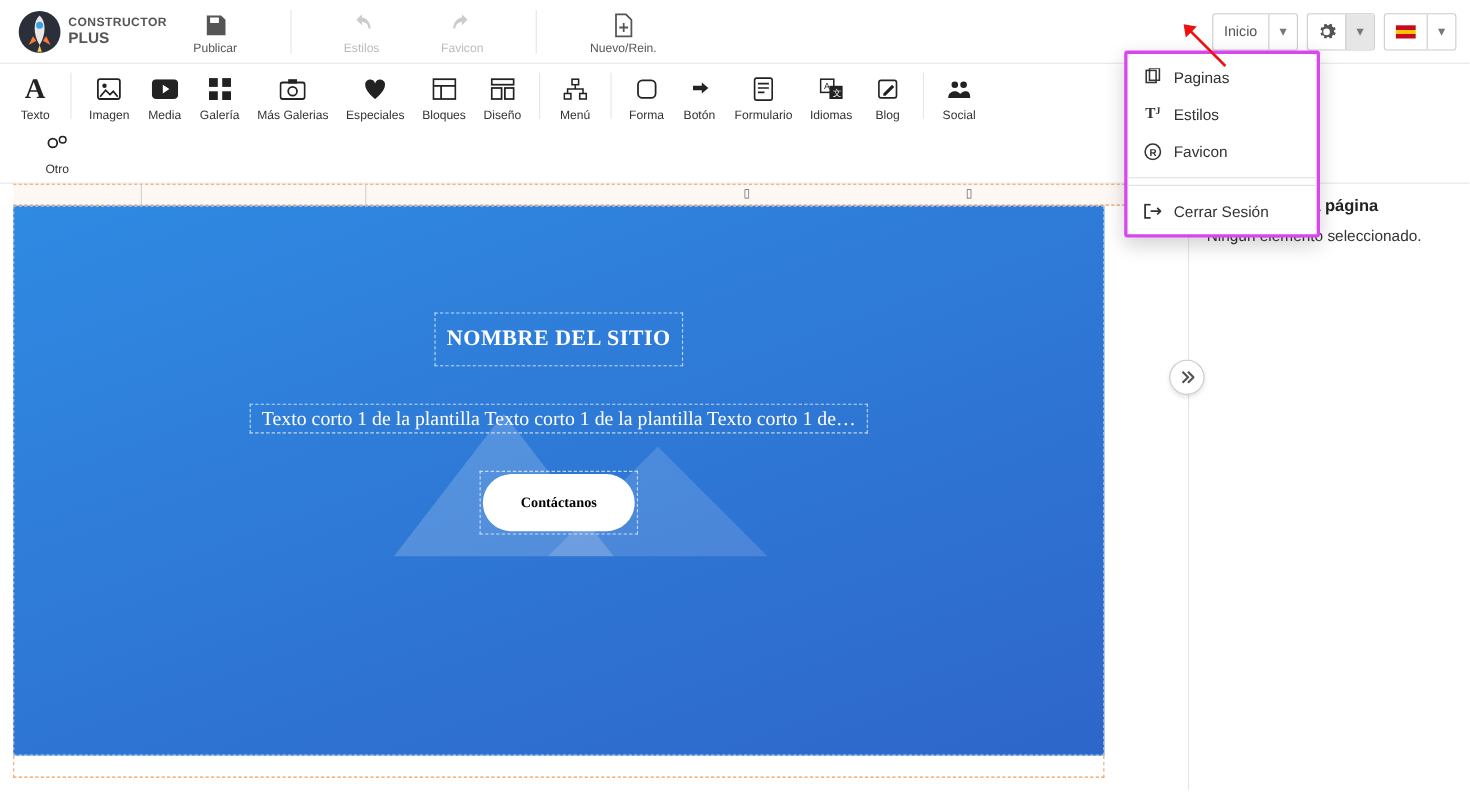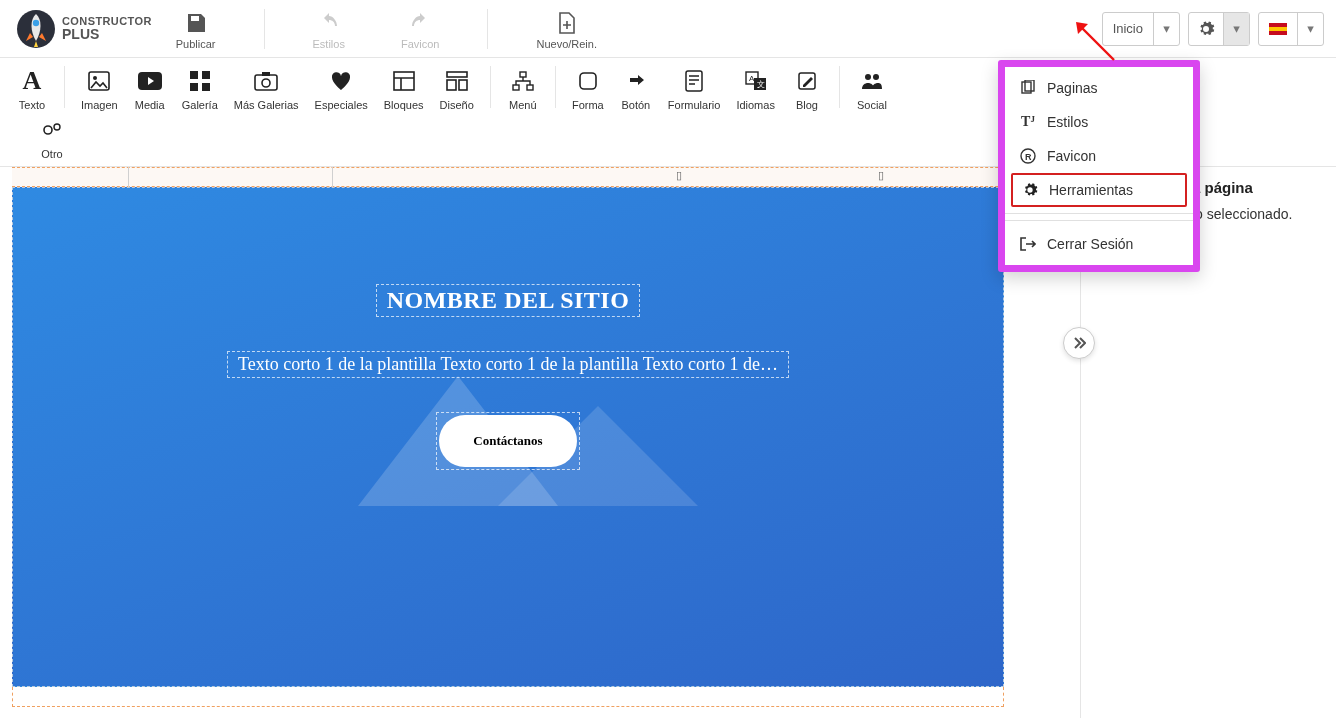--- a/index.html
+++ b/index.html
@@ -41,30 +41,30 @@
 
   .ruler { height:20px; border:1px dashed #f0a060; border-left:none; border-right:none; position:relative; margin:0 2px 0 12px; background:#fdf8f4; }
   .ruler .tick { position:absolute; top:-1px; bottom:-1px; border-left:1px solid #d0d0d0; }
   .ruler .marker { position:absolute; top:1px; font-size:11px; color:#666; }
 
   .page-stage { margin:0 0 0 12px; position:relative; }
   .hero { position:relative; width:992px; height:500px; background:linear-gradient(160deg,#2f8ae2 0%,#2e66c9 100%); overflow:hidden; border:1px dashed #bcd; }
   .hero .mountains { position:absolute; left:50%; bottom:180px; transform:translateX(-50%); }
   .sel-outline { border:1px dashed rgba(255,255,255,0.7); }
   .hero-inner { position:absolute; inset:0; display:flex; flex-direction:column; align-items:center; justify-content:flex-start; padding-top:96px; }
-  .site-name { color:#fff; font-family:Georgia, 'Times New Roman', serif; font-weight:700; font-size:24px; letter-spacing:0.5px; padding:2px 10px; }
+  .site-name { color:#fff; font-family:Georgia, 'Times New Roman', serif; font-weight:700; font-size:20px; letter-spacing:0.5px; padding:12px 10px; }
   .page-title { color:#fff; font-family:Georgia,'Times New Roman',serif; font-weight:700; font-size:62px; margin-top:24px; padding:2px 14px; line-height:1.05; }
   .subtitle { color:#fff; font-family:Georgia,'Times New Roman',serif; font-size:18px; margin-top:34px; padding:2px 10px; max-width:660px; white-space:nowrap; overflow:hidden; text-overflow:ellipsis; }
   .cta { margin-top:34px; padding:2px; }
   .cta button { background:#fff; border:none; border-radius:40px; padding:18px 34px; font-size:13px; font-weight:700; font-family:Georgia,'Times New Roman',serif; cursor:pointer; }
 
   .below-block { width:992px; height:20px; border:1px dashed #f0a060; border-top:none; margin-left:12px; }
 
   
-  .dropdown { position:absolute; top:60px; right:136px; width:202px; background:#fff; border:7px solid #d946ef; border-radius:3px; box-shadow:0 6px 18px rgba(0,0,0,0.18); z-index:50; padding:4px 0; }
+  .dropdown { position:absolute; top:46px; right:136px; width:178px; background:#fff; border:3px solid #d946ef; border-radius:3px; box-shadow:0 6px 18px rgba(0,0,0,0.18); z-index:50; padding:4px 0; }
   .dd-item { display:flex; align-items:center; gap:10px; padding:9px 14px; font-size:14px; color:#333; cursor:pointer; }
   .dd-item .dd-icon { width:18px; display:flex; justify-content:center; color:#333; }
   .dd-sep { height:1px; background:#e0e0e0; margin:6px 0; }
   .dd-item.highlight { border:2px solid #d42020; border-radius:2px; margin:0 6px; padding:7px 8px; }
 
   
   .arrow-anno { position:absolute; top:18px; right:214px; z-index:60; pointer-events:none; }
 
   
   .collapse-handle { position:absolute; left:-18px; top:160px; width:32px; height:32px; border:1px solid #ccc; border-radius:50%; background:#fff; display:flex; align-items:center; justify-content:center; box-shadow:0 2px 5px rgba(0,0,0,0.12); cursor:pointer; }
@@ -382,28 +382,20 @@
   </div>
   <div class="dd-item">
     <span class="dd-icon">
         <svg width="16" height="16" viewBox="0 0 16 16">
           <circle cx="8" cy="8" r="7" fill="none" stroke="#333" stroke-width="1.4"></circle>
           <text x="5" y="12" font-size="9" font-weight="700" fill="#333">R</text>
         </svg>
       </span>
     <span>Favicon</span>
   </div>
-  <div class="dd-item highlight">
-    <span class="dd-icon">
-        <svg width="16" height="16" viewBox="0 0 24 24">
-          <path fill="#222" d="M12 8a4 4 0 100 8 4 4 0 000-8zm9 4l2 1-1 3-2-.5a8 8 0 01-1.6 1.6l.5 2-3 1-1-2a8 8 0 01-2.2 0l-1 2-3-1 .5-2A8 8 0 017.6 16L5.6 16.5l-1-3 2-1a8 8 0 010-2.2l-2-1 1-3 2 .5A8 8 0 019.2 5L8.7 3l3-1 1 2a8 8 0 012.2 0l1-2 3 1-.5 2a8 8 0 011.6 1.6l2-.5 1 3-2 1a8 8 0 010 2.2z"></path>
-        </svg>
-      </span>
-    <span>Herramientas</span>
-  </div>
   <div class="dd-sep"></div>
   <div class="dd-sep"></div>
   <div class="dd-item">
     <span class="dd-icon">
         <svg width="16" height="14" viewBox="0 0 16 14">
           <path d="M6 1H1v12h5M6 7h9M12 4l3 3-3 3" fill="none" stroke="#333" stroke-width="1.6"></path>
         </svg>
       </span>
     <span>Cerrar Sesión</span>
   </div>

